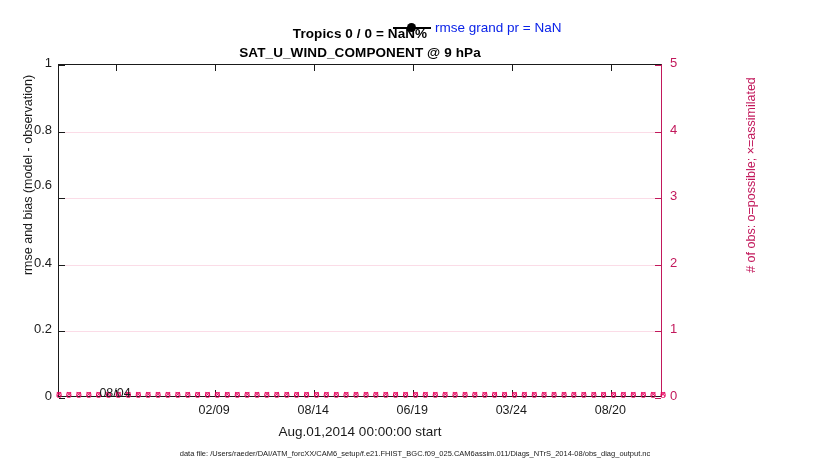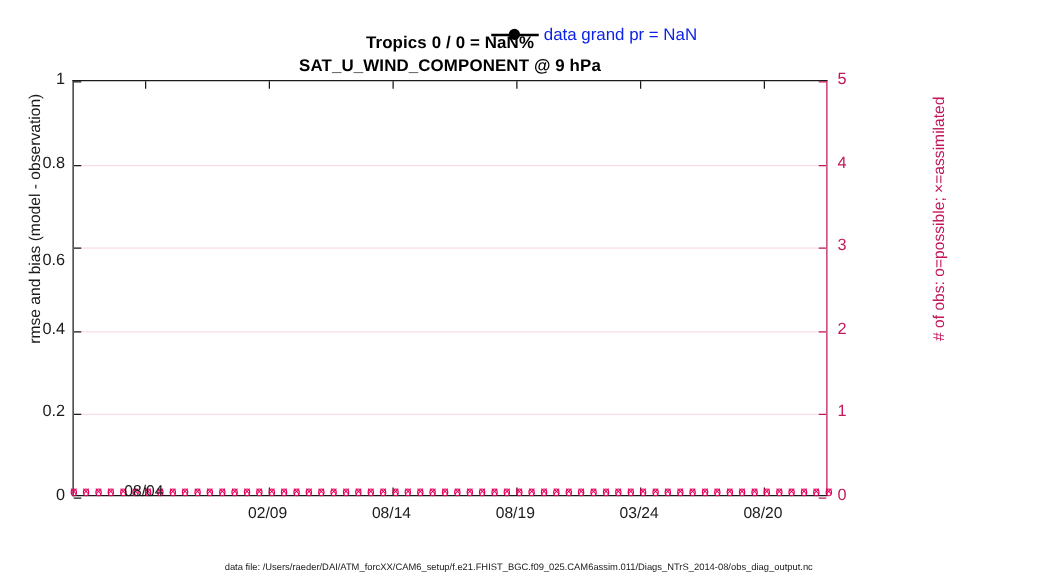--- a/index.html
+++ b/index.html
@@ -399,51 +399,52 @@
         <span class="obs-marker" style="left: 589.598px; color: rgb(230, 0, 92);">×</span>
         <span class="obs-marker" style="left: 599.5px; color: rgb(230, 0, 92);">o</span>
         <span class="obs-marker" style="left: 599.5px; color: rgb(230, 0, 92);">×</span>
       </div>
   </div>
 
   <div id="ylabels-left">
       <div class="ylab-l" style="left: 6px; top: 388px;">0</div>
       <div class="ylab-l" style="left: 6px; top: 321.4px;">0.2</div>
       <div class="ylab-l" style="left: 6px; top: 254.8px;">0.4</div>
-      <div class="ylab-l" style="left: 6px; top: 200px;">0.6</div>
+      <div class="ylab-l" style="left: 6px; top: 177px;">0.6</div>
       <div class="ylab-l" style="left: 6px; top: 121.6px;">0.8</div>
       <div class="ylab-l" style="left: 6px; top: 55px;">1</div>
     </div>
 
   <div id="ylabels-right">
       <div class="ylab-r" style="left: 670px; top: 388px;">0</div>
       <div class="ylab-r" style="left: 670px; top: 321.4px;">1</div>
       <div class="ylab-r" style="left: 670px; top: 254.8px;">2</div>
       <div class="ylab-r" style="left: 670px; top: 188.2px;">3</div>
       <div class="ylab-r" style="left: 670px; top: 121.6px;">4</div>
       <div class="ylab-r" style="left: 670px; top: 55px;">5</div>
     </div>
 
   <div id="xlabels">
       <div class="xlab" style="left: 85.078px; top: 386px;">08/04</div>
       <div class="xlab" style="left: 184.134px; top: 403px;">02/09</div>
       <div class="xlab" style="left: 283.19px; top: 403px;">08/14</div>
-      <div class="xlab" style="left: 382.246px; top: 403px;">08/19</div>
+      <div class="xlab" style="left: 382.246px; top: 403px;">06/19</div>
       <div class="xlab" style="left: 481.302px; top: 403px;">03/24</div>
       <div class="xlab" style="left: 580.358px; top: 403px;">08/20</div>
     </div>
 
   <div class="axis-title-left">rmse and bias (model - observation)</div>
   <div class="axis-title-right"># of obs: o=possible; ×=assimilated</div>
+  <div class="axis-title-bottom">Aug.01,2014 00:00:00 start</div>
 
   <div class="legend">
     <div class="legend-row">
       <span class="legend-swatch">
         <span class="ln" id="lg-ln-0" style="background: rgb(0, 0, 0);"></span>
           <span class="dot" id="lg-dot-0" style="background: rgb(0, 0, 0);"></span>
       </span>
-      <span class="legend-text">data grand pr = NaN</span>
+      <span class="legend-text">rmse grand pr = NaN</span>
     </div>
   </div>
 
   <div class="footer-caption">data file: /Users/raeder/DAI/ATM_forcXX/CAM6_setup/f.e21.FHIST_BGC.f09_025.CAM6assim.011/Diags_NTrS_2014-08/obs_diag_output.nc</div>
 
 </div>
 
 </body></html>

